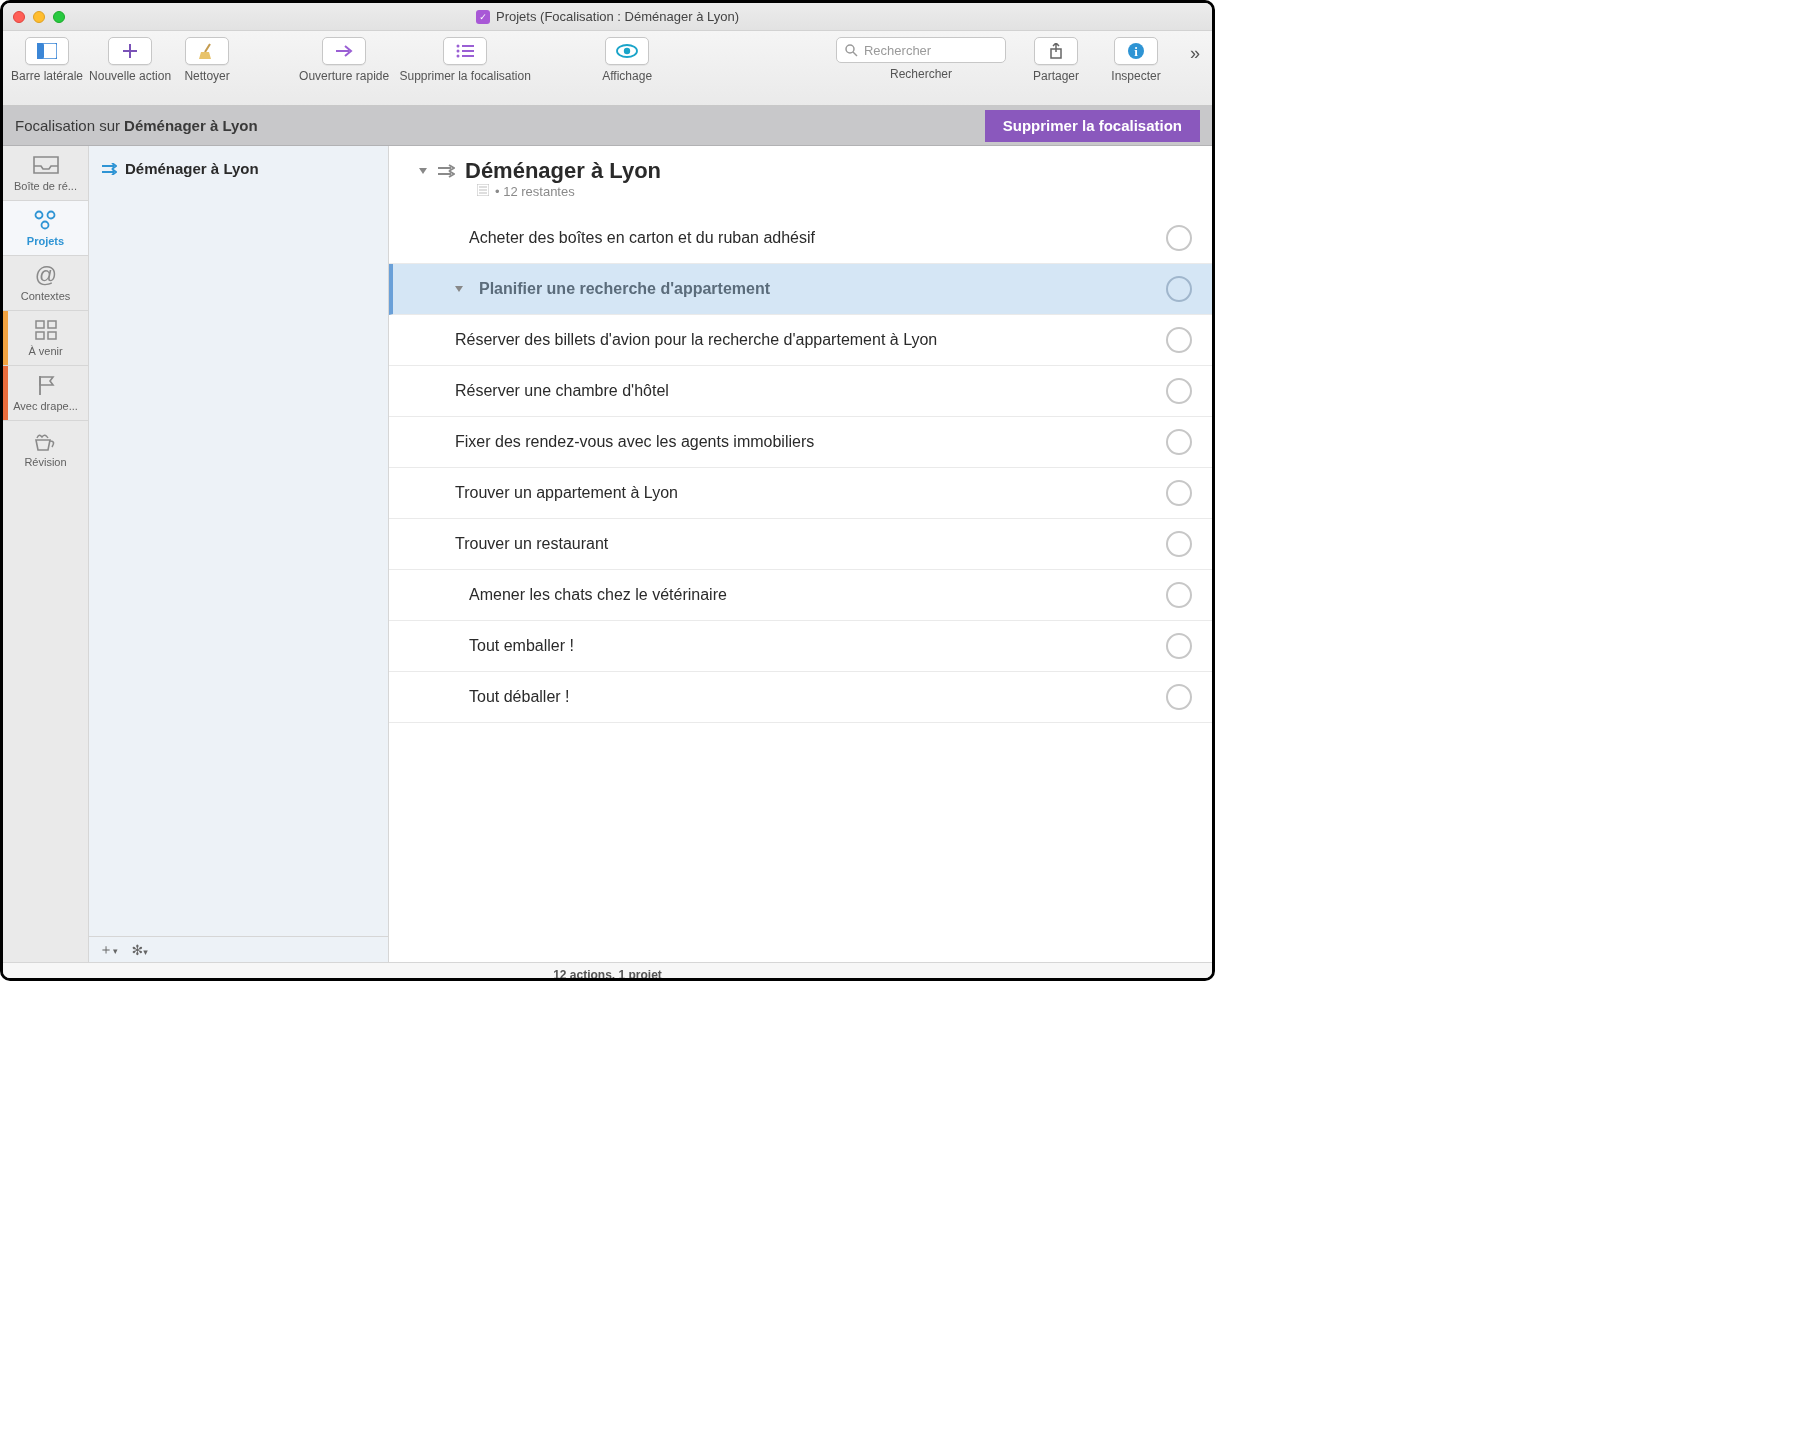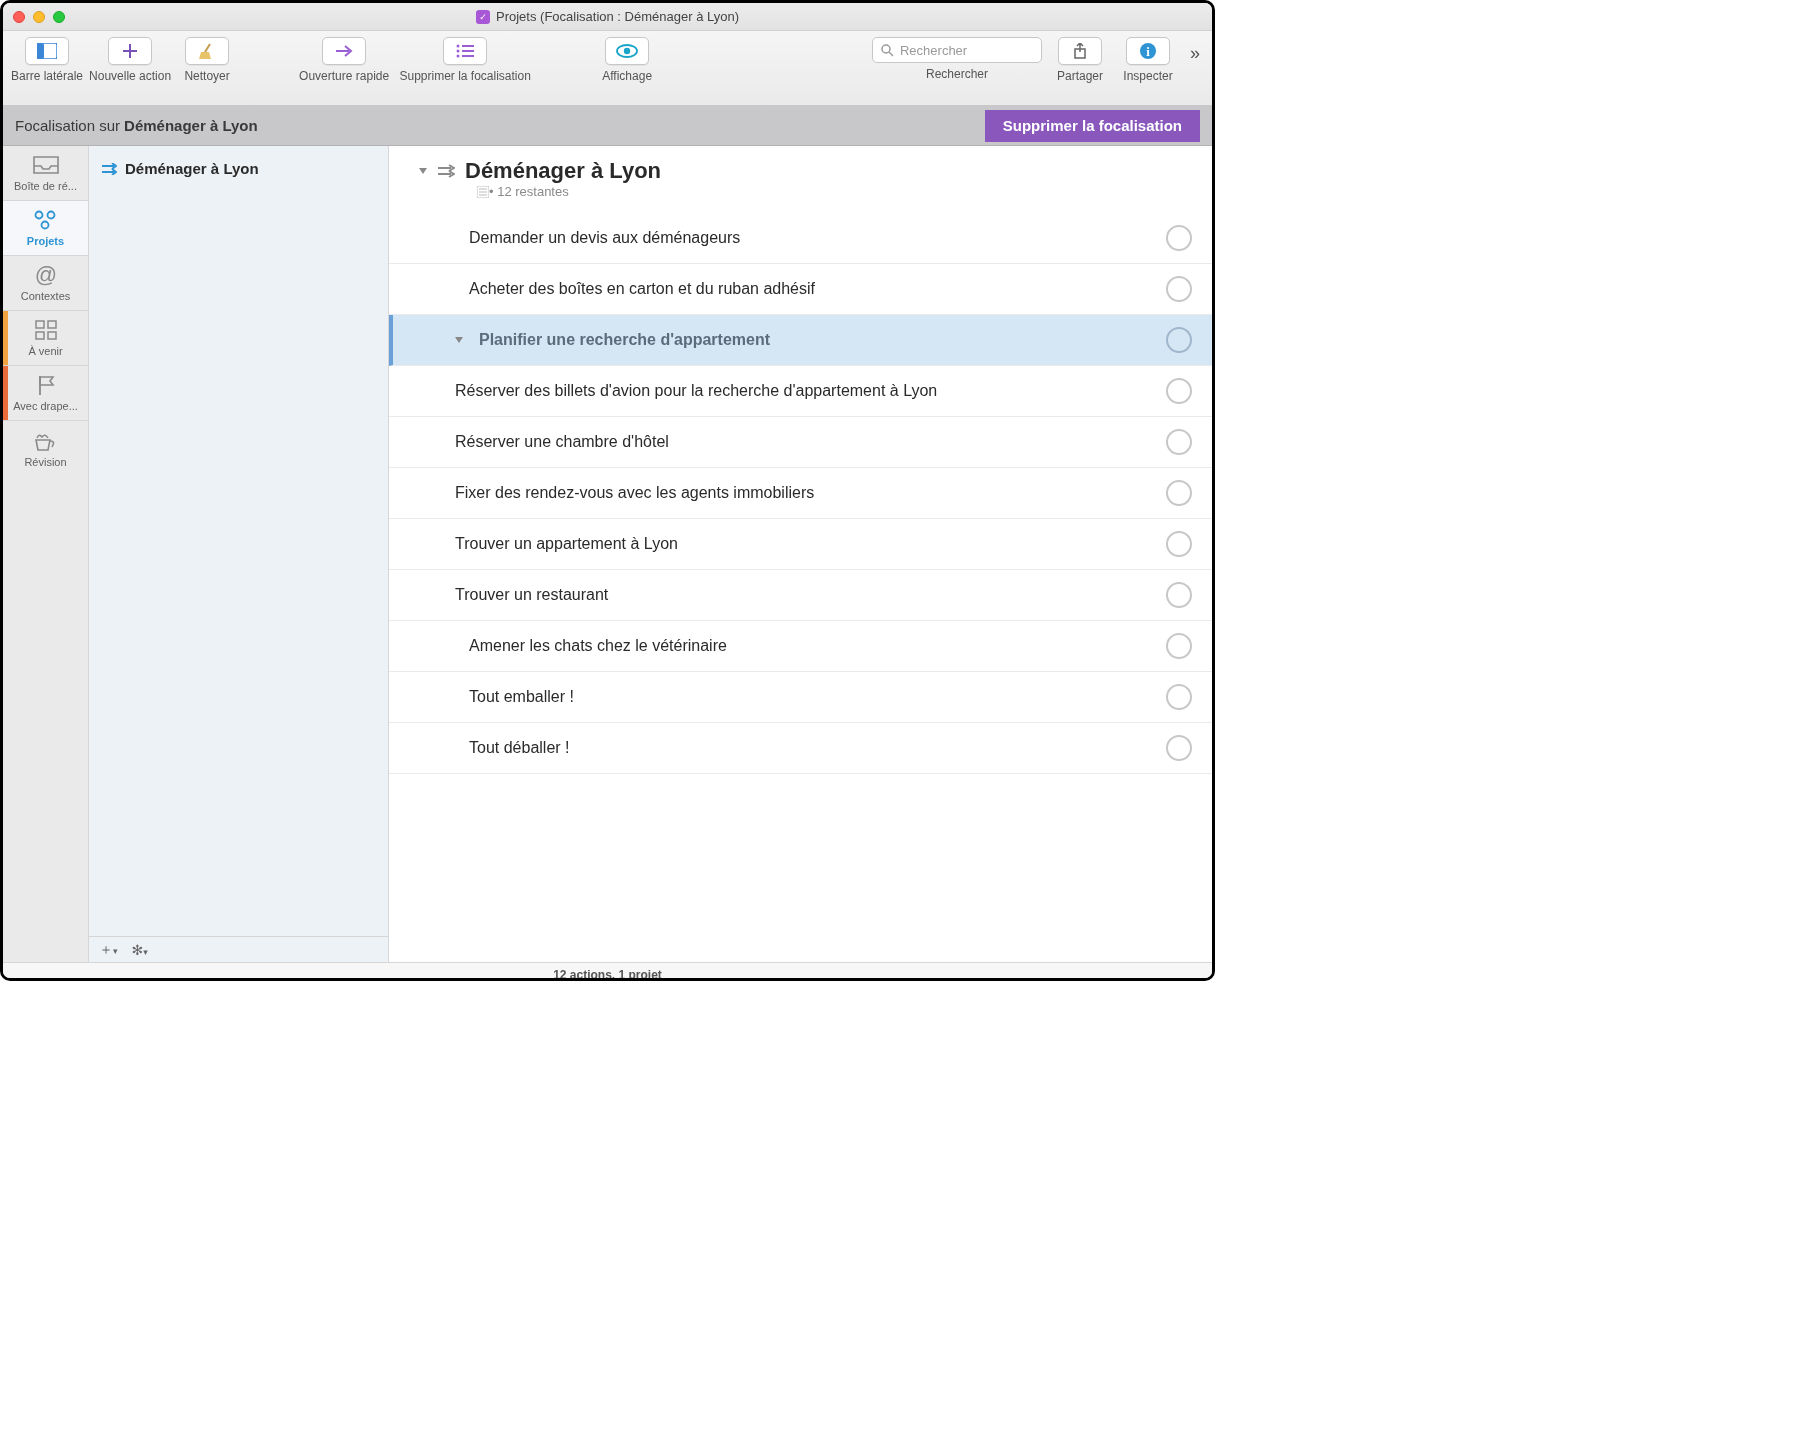--- a/index.html
+++ b/index.html
@@ -51,21 +51,21 @@
     display: flex; flex-direction: column; align-items: center;
     font-size: 12px; color: #555; cursor: pointer;
     min-width: 60px;
   }
   .tool-btn .btn-box {
     width: 44px; height: 28px; background: #fff; border: 1px solid #c7c7c7; border-radius: 5px;
     display:flex; align-items:center; justify-content:center; margin-bottom: 4px;
     box-shadow: 0 1px 0 rgba(0,0,0,0.05);
   }
   .spacer-md { width: 50px; }
-  .tool-right { margin-left: auto; display:flex; align-items:flex-start; gap:8px; }
+  .tool-right { margin-left: auto; display:flex; align-items:flex-start; gap:20px; }
   .search-wrap { display:flex; flex-direction:column; align-items:center; }
   .search {
     width: 170px; height: 26px; background:#fff; border:1px solid #c7c7c7; border-radius:5px;
     padding: 0 8px; display:flex; align-items:center; gap:6px; color:#9a9a9a; font-size:13px;
   }
   .overflow { font-size: 18px; color: #555; padding: 6px 4px; cursor:pointer; }
   
   .focusbar {
     height: 40px; background: #c8c8ca; display:flex; align-items:center;
     padding: 0 12px; font-size: 15px; color:#3a3a3a;
@@ -116,21 +116,21 @@
   .projlist-footer span { cursor:pointer; font-size:14px; }
   
   .content { flex:1; background:#fff; overflow:auto; padding-top:8px; }
   .proj-header { padding: 4px 18px 6px 30px; }
   .proj-header .line1 { display:flex; align-items:center; gap:10px; }
   .disclosure {
     width:0; height:0; border-left:4px solid transparent; border-right:4px solid transparent;
     border-top:6px solid #888; display:inline-block; cursor:pointer;
   }
   .proj-title { font-size: 22px; font-weight:700; color:#2a2a2a; }
-  .proj-sub { font-size: 13px; color:#8a8a8a; margin-left: 58px; display:flex; align-items:center; }
+  .proj-sub { font-size: 13px; color:#8a8a8a; margin-left: 58px; display:flex; align-items:flex-start; gap:6px; }
   .task-list { margin-top: 8px; }
   .task-row {
     display:flex; align-items:center; padding: 12px 20px 12px 30px;
     border-bottom: 1px solid #eaeaea; gap: 12px; font-size: 16px; color:#2a2a2a;
   }
   .task-row .indent0 { width: 38px; flex-shrink:0; }
   .task-row .task-text { flex:1; }
   .task-row .check {
     width: 26px; height: 26px; border: 2px solid #c7c7c7; border-radius:50%; flex-shrink:0; cursor:pointer;
   }
@@ -367,25 +367,20 @@
             <line x1="2" y1="6" x2="10" y2="6" stroke="#bdbdbd"></line>
             <line x1="2" y1="9" x2="10" y2="9" stroke="#bdbdbd"></line>
           </svg>
         <span>• <span>12 restantes</span></span>
       </div>
     </div>
 
     <div class="task-list" id="task-list">
         <div class="task-row">
           <div class="indent0"></div>
-          <div class="task-text">Demander un devis aux déménageurs</div>
-          <div class="check"></div>
-        </div>
-        <div class="task-row">
-          <div class="indent0"></div>
           <div class="task-text">Acheter des boîtes en carton et du ruban adhésif</div>
           <div class="check"></div>
         </div>
         <div class="task-row group">
           <div class="indent0" style="width: 20px;"></div>
           <span class="disclosure sub-disclosure"></span>
           <div class="task-text">Planifier une recherche d'appartement</div>
           <div class="check"></div>
         </div>
         <div class="task-row sub">

